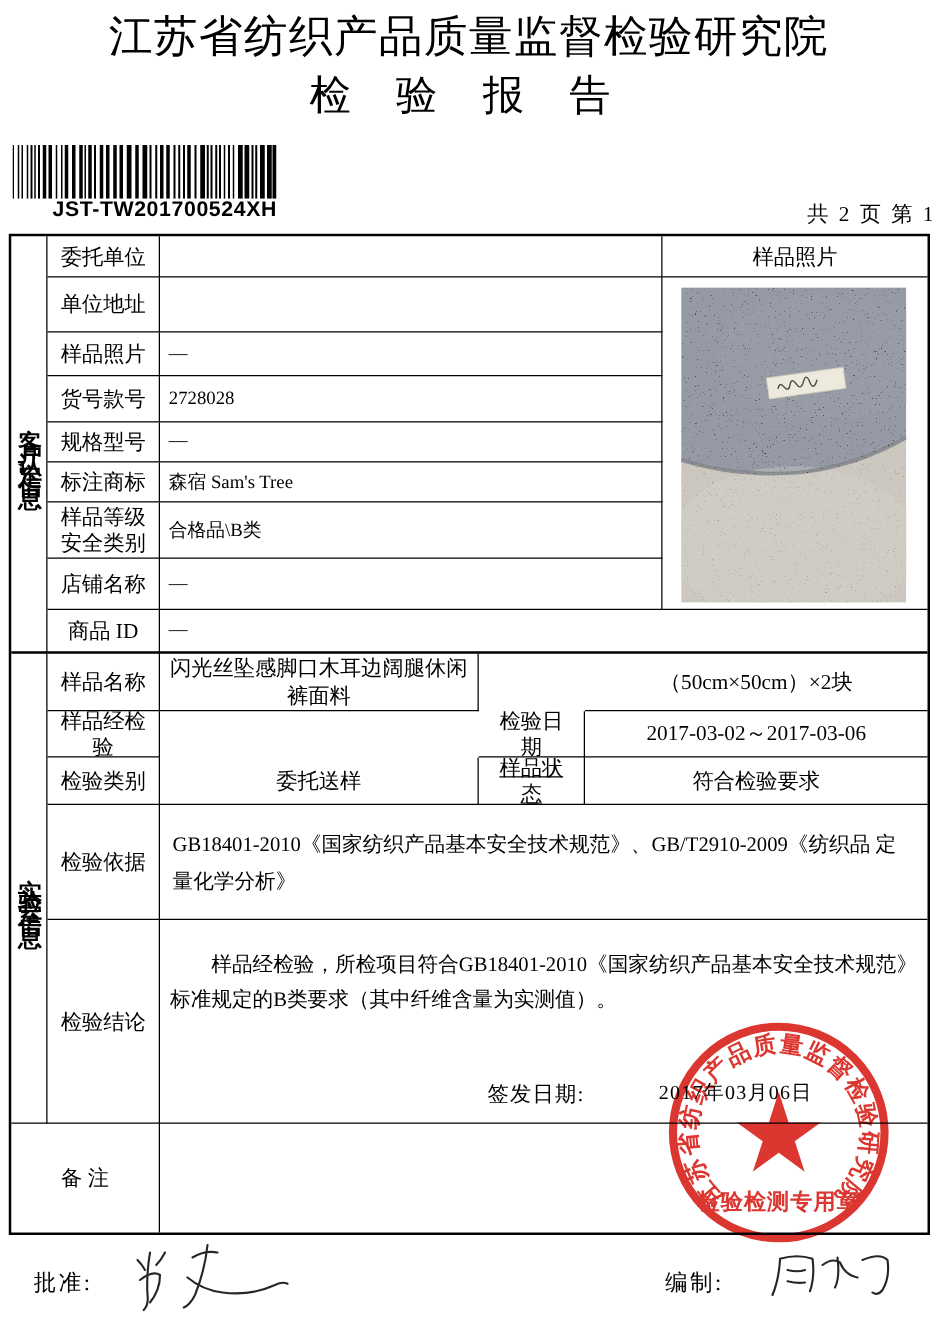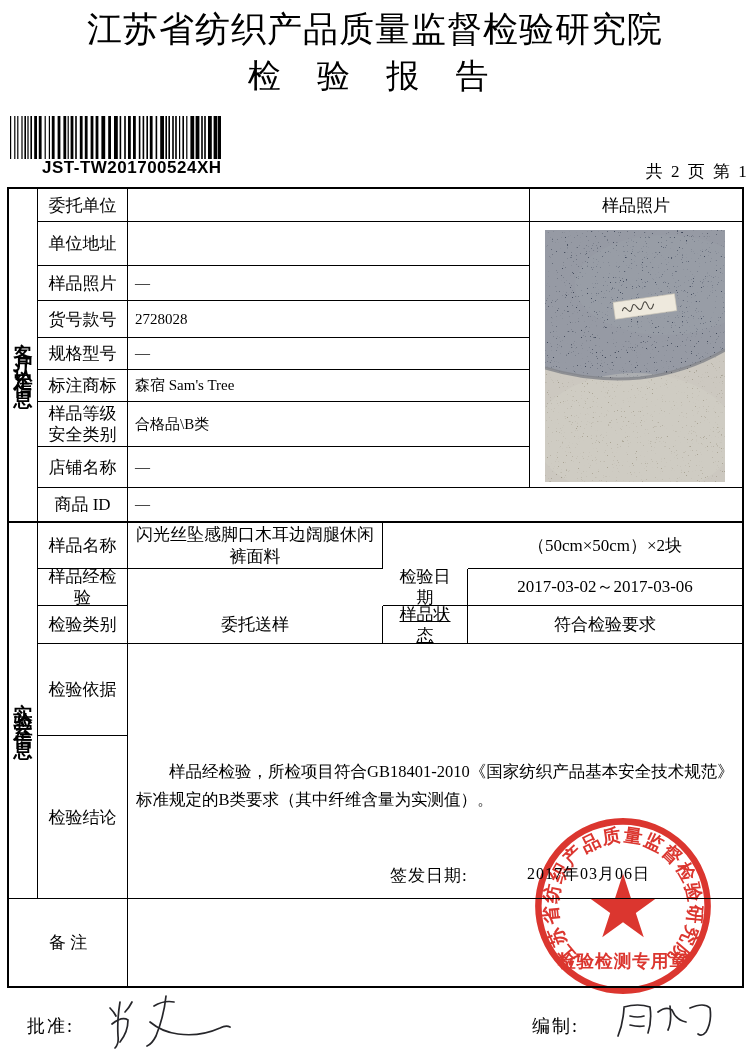--- a/index.html
+++ b/index.html
@@ -206,20 +206,23 @@
     <div class="cell lbl" style="left:374px;top:417px;width:85px;height:38px;text-decoration:underline;">
         <span>样品状态</span>
       </div>
     <div class="cell valc noright" style="left:459px;top:417px;width:274px;height:38px;">
         <span>符合检验要求</span>
       </div>
 
     <div class="cell lbl" style="left:29px;top:455px;width:90px;height:92px;">
         <span>检验依据</span>
       </div>
+    <div class="cell noright" style="left:119px;top:455px;width:614px;height:92px;">
+      <div id="basis-text">GB18401-2010《国家纺织产品基本安全技术规范》、GB/T2910-2009《纺织品 定量化学分析》</div>
+    </div>
 
     <div class="cell lbl" style="left:29px;top:547px;width:90px;height:163px;">
         <span>检验结论</span>
       </div>
     <div class="cell noright" id="conclusion-cell" style="left:119px;top:547px;width:614px;height:163px;">
       <p id="conclusion-text">样品经检验，所检项目符合GB18401-2010《国家纺织产品基本安全技术规范》标准规定的B类要求（其中纤维含量为实测值）。</p>
       <span id="issue-label">签发日期:</span>
       <span id="issue-date">2017年03月06日</span>
     </div>
 

